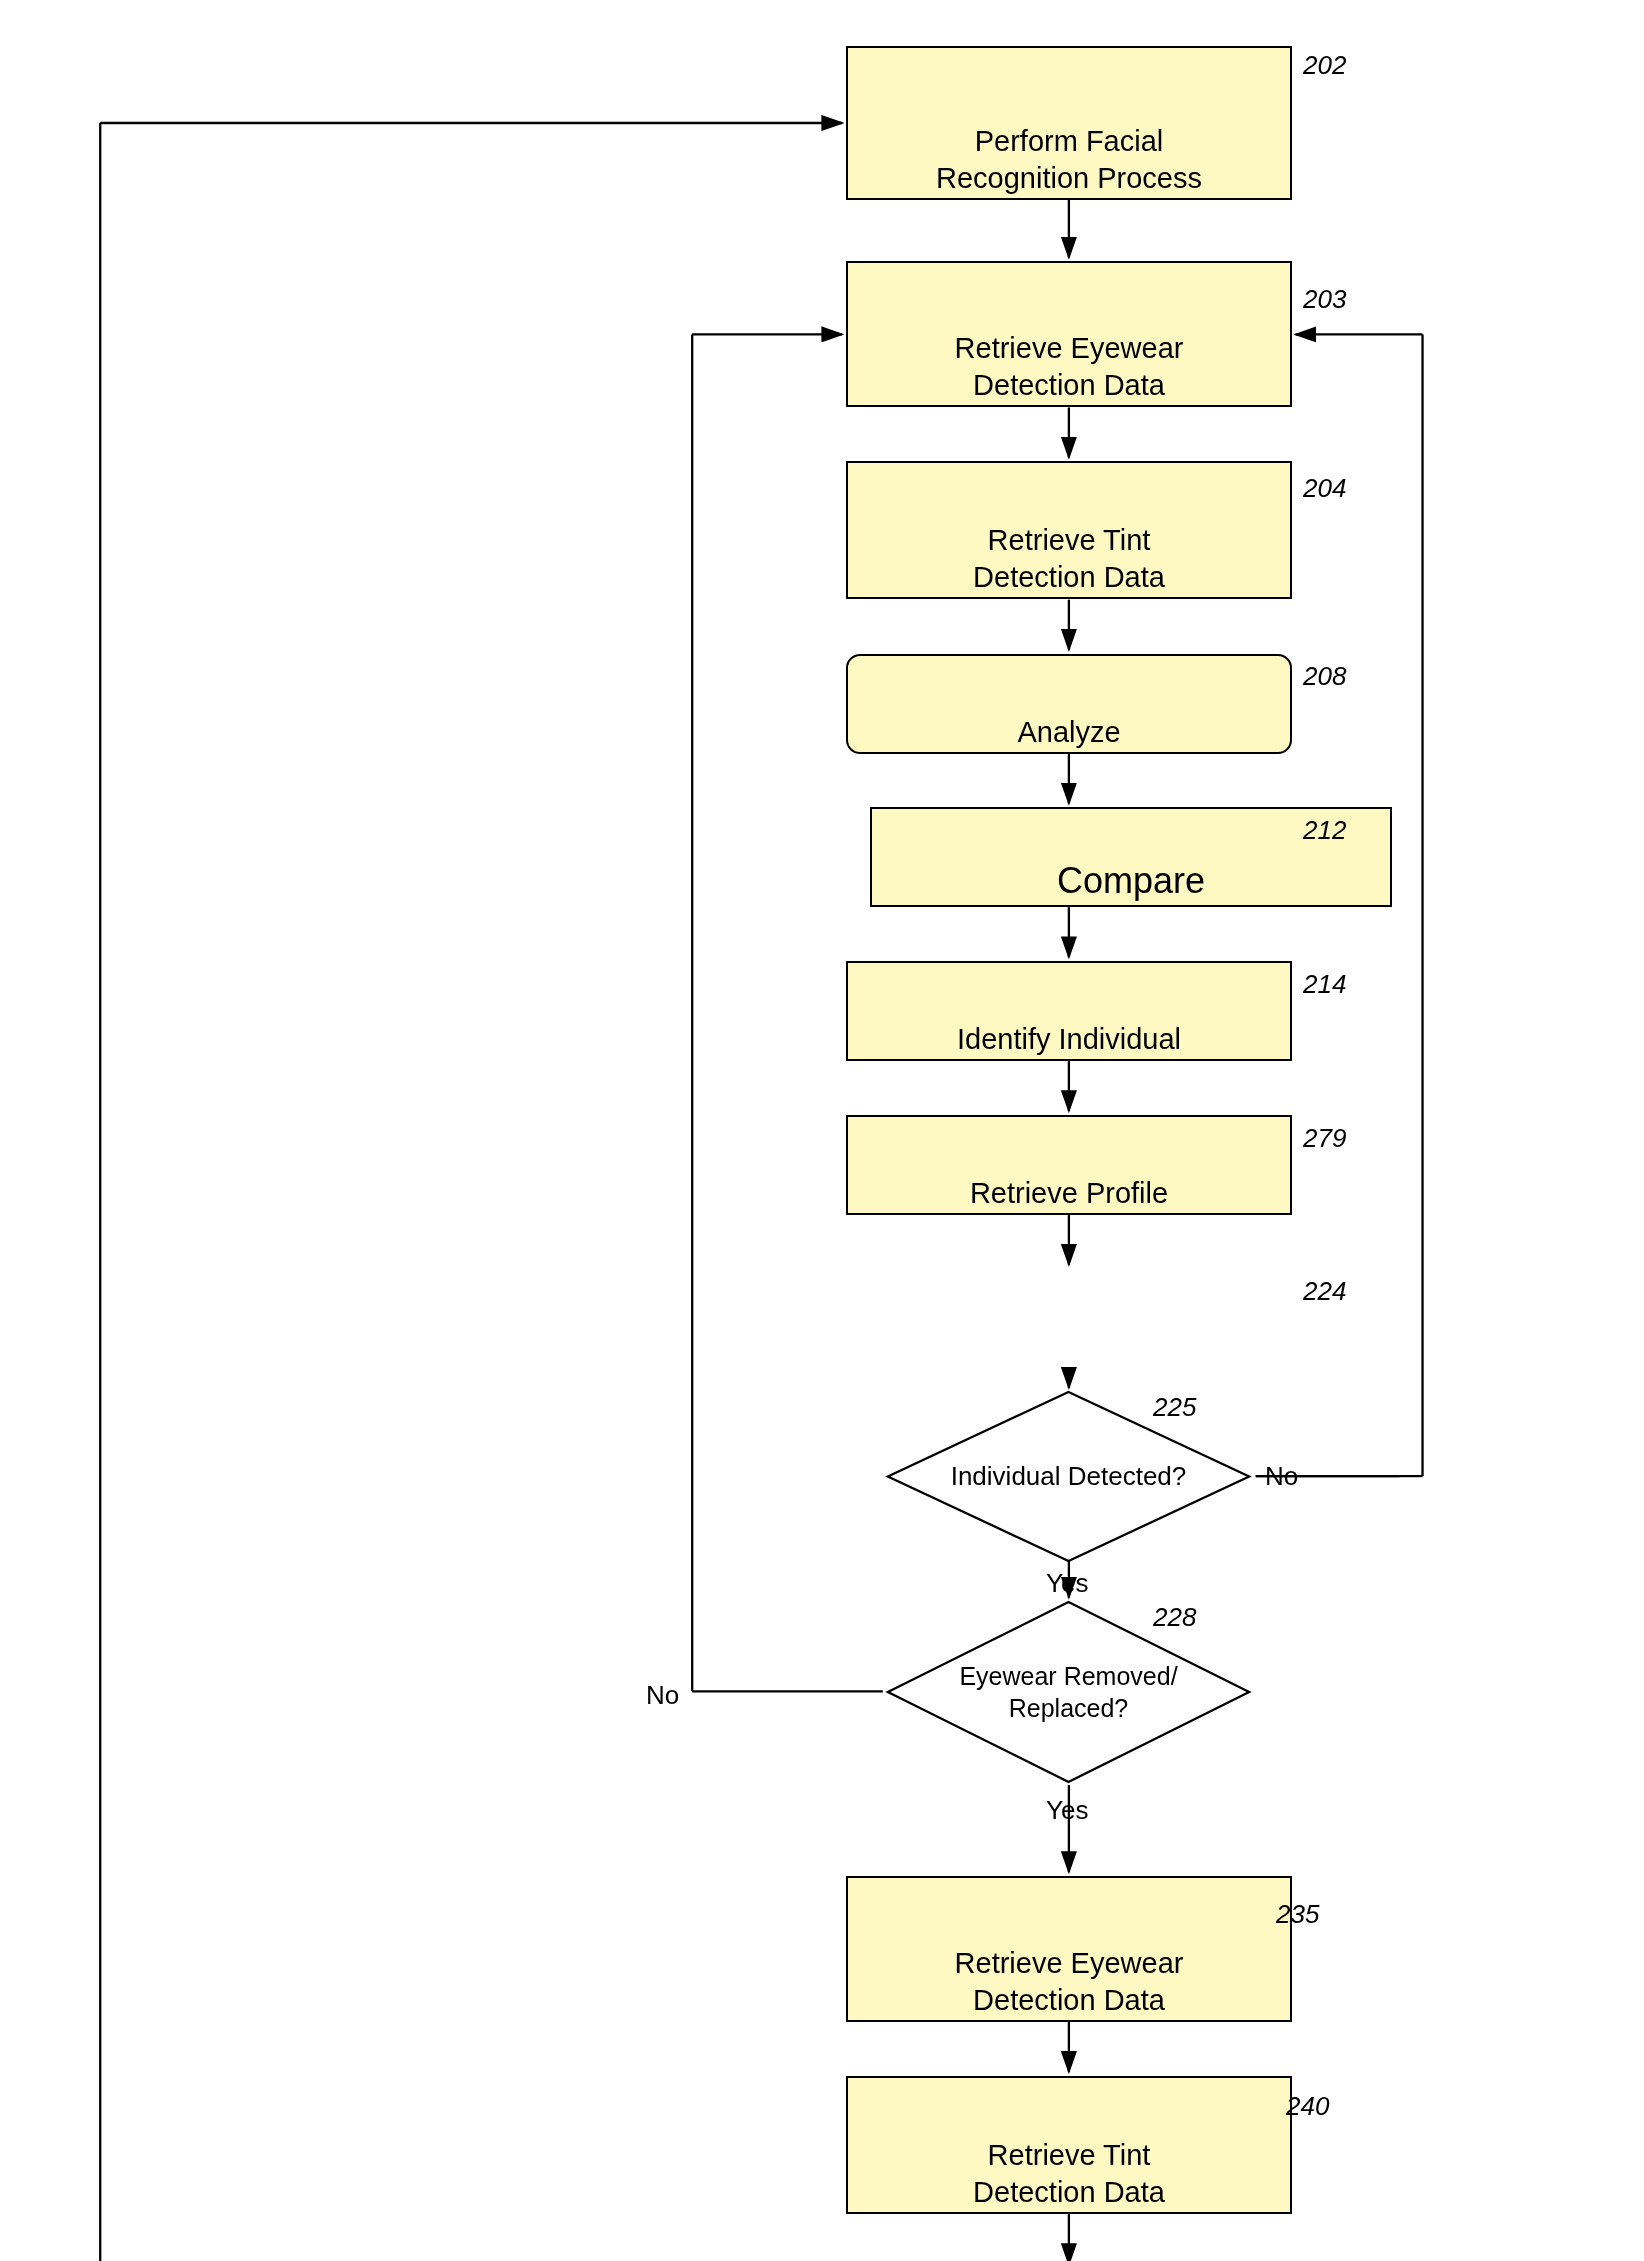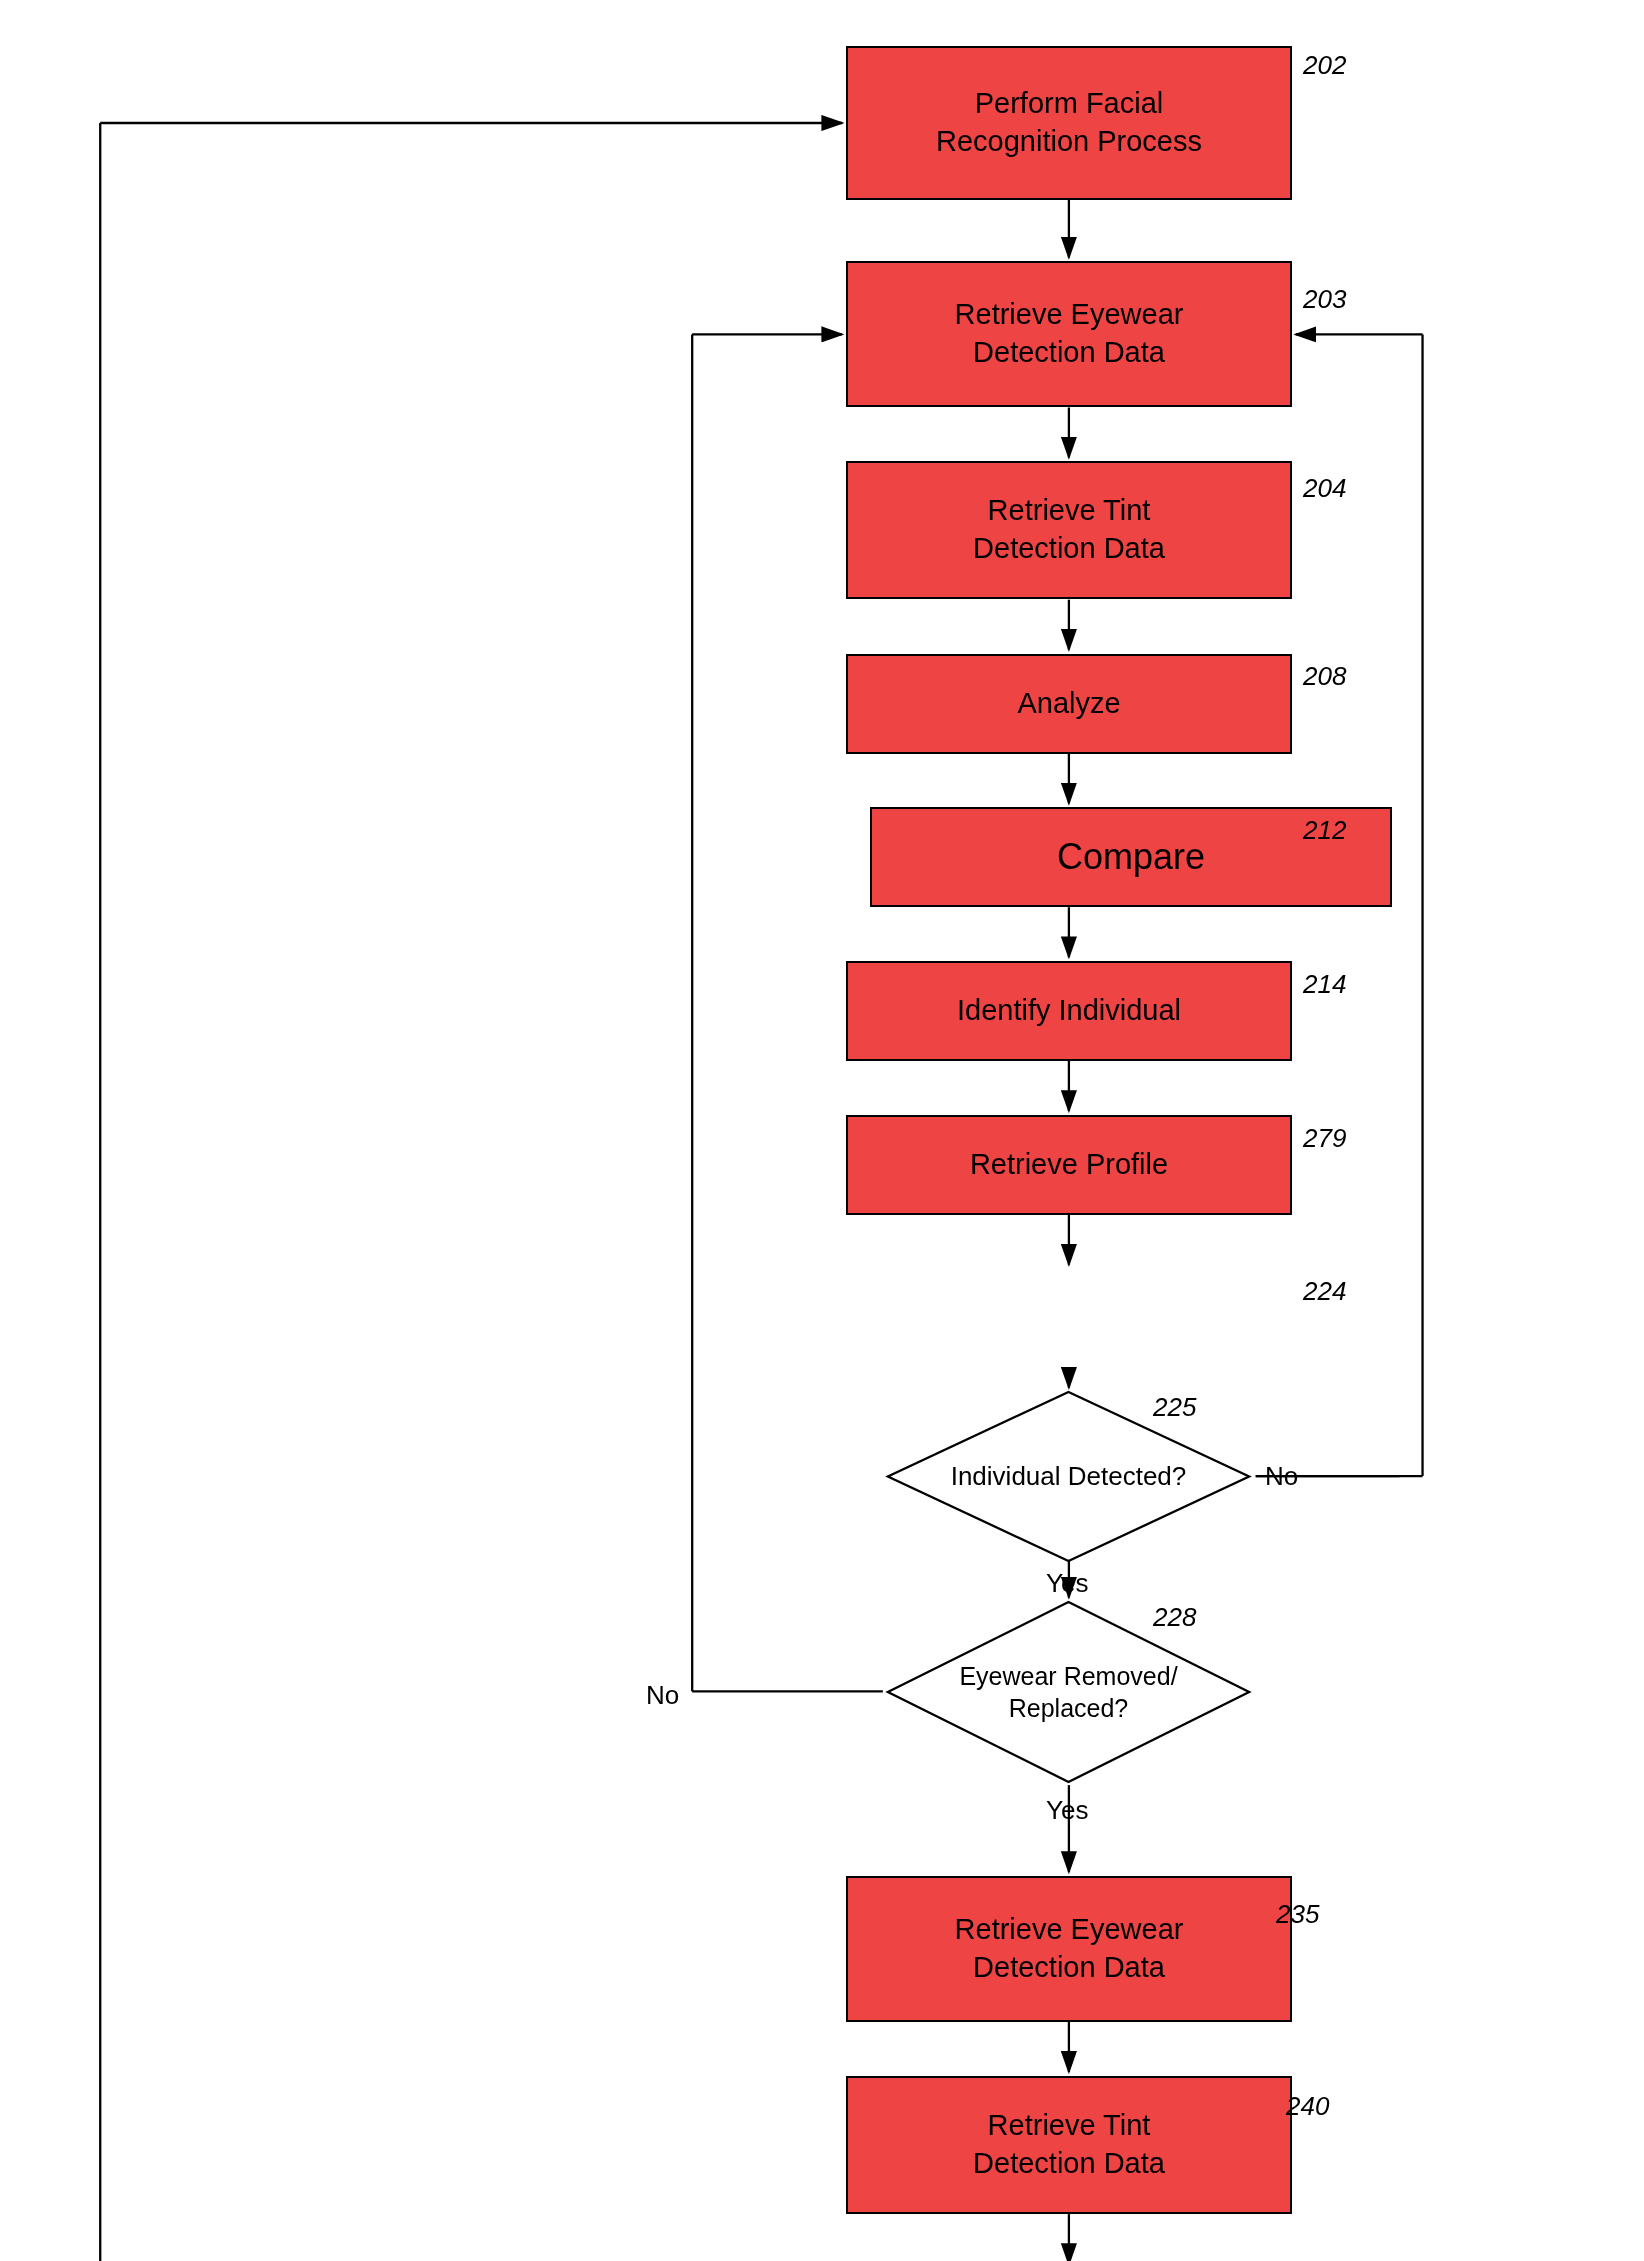--- a/index.html
+++ b/index.html
@@ -16,23 +16,23 @@
       position: absolute;
       top: 0; left: 0;
       width: 1645px;
       height: 2261px;
     }
 
     
     .box {
       position: absolute;
       border: 2.3px solid #000;
-      background: #ef4444;
+      background: #fef9c3;
       display: flex;
-      align-items: center;
+      align-items: flex-end;
       justify-content: center;
       text-align: center;
       font-size: 28px;
       font-weight: normal;
       line-height: 1.3;
     }
 
     
     .diamond-container {
       position: absolute;
@@ -149,21 +149,21 @@
 Detection Data</span>
   </div>
   <span class="ref-num" style="left:1303px; top:284px;">203</span>
 
   <div class="box" style="left:846px; top:461px; width:446px; height:138px; font-size:29px;">
     <span style="white-space:pre-line; text-align:center;">Retrieve Tint
 Detection Data</span>
   </div>
   <span class="ref-num" style="left:1303px; top:473px;">204</span>
 
-  <div class="box" style="left:846px; top:654px; width:446px; height:100px; font-size:29px;">
+  <div class="box" style="left:846px; top:654px; width:446px; height:100px; font-size:29px;border-radius:14px;">
     <span>Analyze</span>
   </div>
   <span class="ref-num" style="left:1303px; top:661px;">208</span>
 
   <div class="box" style="left:846px; top:807px; width:522px; height:100px; font-size:36px;margin-left:24px;">
     <span>Compare</span>
   </div>
   <span class="ref-num" style="left:1303px; top:815px;">212</span>
 
   <div class="box" style="left:846px; top:961px; width:446px; height:100px; font-size:29px;">

